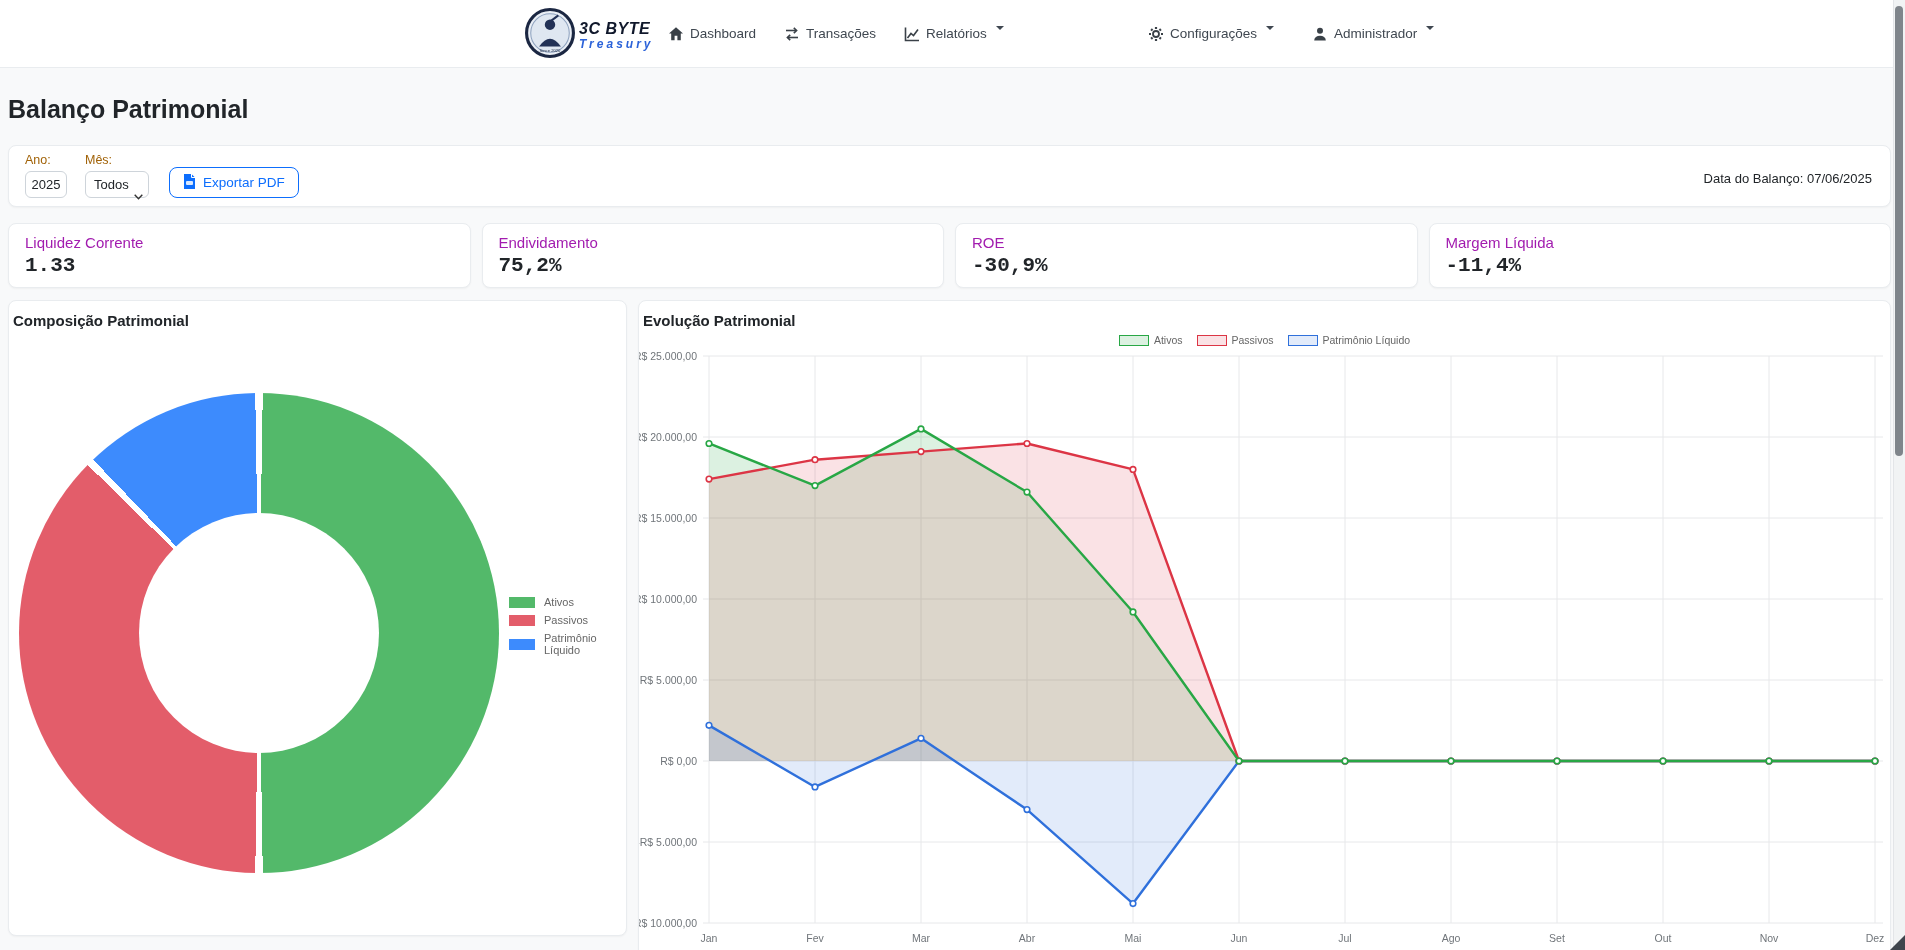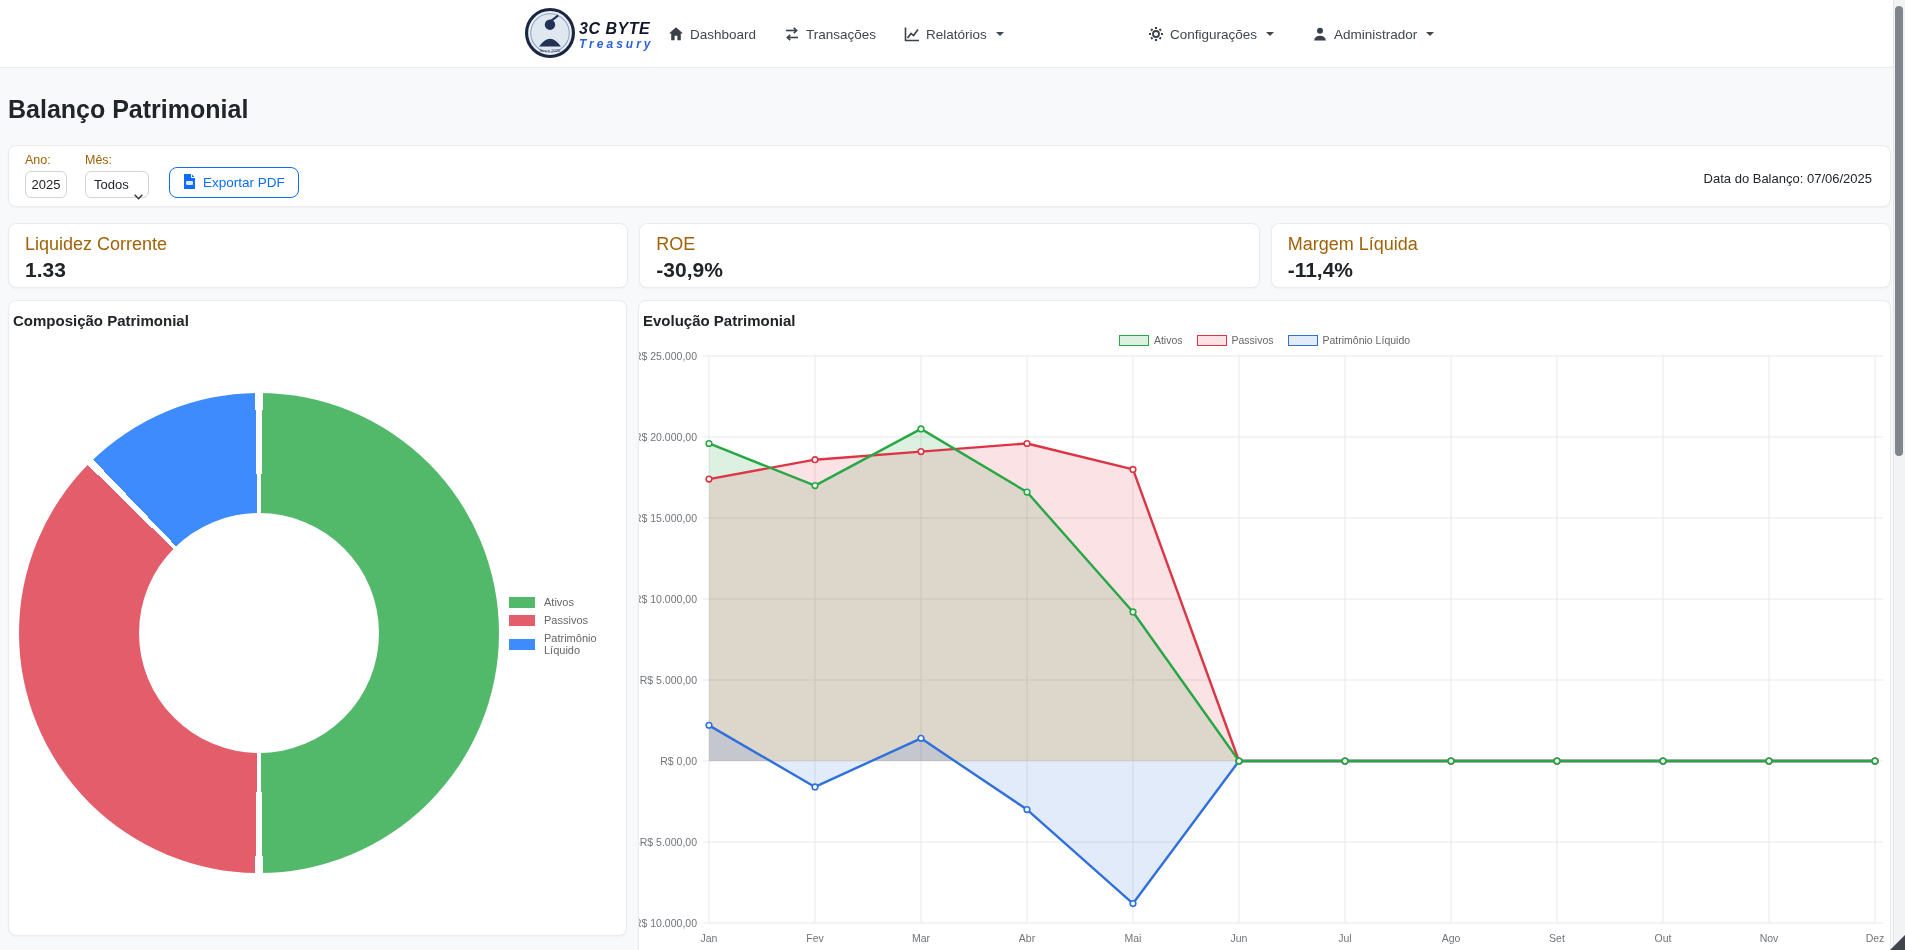--- a/index.html
+++ b/index.html
@@ -6,21 +6,21 @@
   html,body { width:1905px; height:950px; overflow:hidden; }
   body { position:relative; background:#f8f9fa; font-family:"Liberation Sans",sans-serif; color:#212529; }
 
   
   .navbar { position:absolute; left:0; top:0; width:1905px; height:68px; background:#fff; border-bottom:1px solid #e9ecef; z-index:5; }
   .brand { position:absolute; left:525px; top:8px; display:flex; align-items:center; gap:4px; cursor:pointer; }
   .brand-text .l1 { font-style:italic; font-weight:800; font-size:16px; color:#10182b; letter-spacing:.5px; }
   .brand-text .l2 { font-style:italic; font-weight:700; font-size:12px; color:#2c63d9; letter-spacing:3px; margin-top:-1px; }
   .nav-links { position:absolute; left:668px; top:0; height:68px; display:flex; align-items:center; gap:28px; }
   .nav-right { position:absolute; left:1148px; top:0; height:68px; display:flex; align-items:center; gap:38px; }
-  .nav-link { display:flex; align-items:center; gap:6px; font-size:13.5px; color:#3f4750; cursor:pointer; white-space:nowrap; }
+  .nav-link { display:flex; gap:6px; font-size:13.5px; color:#3f4750; cursor:pointer; white-space:nowrap; }
   .nav-link svg { display:block; }
   .caret { width:0; height:0; border-left:4px solid transparent; border-right:4px solid transparent; border-top:4.5px solid #3f4750; margin-left:3px; }
 
   
   .page-title { position:absolute; left:8px; top:95px; font-size:25px; font-weight:700; color:#212529; }
   .card { position:absolute; background:#fff; border:1px solid #e9ecef; border-radius:8px; box-shadow:0 1px 2px rgba(0,0,0,.04); }
 
   
   .filter-card { left:8px; top:145px; width:1883px; height:62px; }
   .fgroup { position:absolute; top:7px; }
@@ -29,22 +29,22 @@
   .year-input { width:42px; height:27px; border:1px solid #ced4da; border-radius:6px; text-align:center; font-size:13px; color:#212529; font-family:inherit; }
   .mes-wrap { position:relative; width:56px;margin-top:16px; }
   .mes-select { width:64px; height:27px; border:1px solid #ced4da; border-radius:6px; font-size:13px; color:#212529; padding:0 18px 0 8px; appearance:none; -webkit-appearance:none; background:#fff; font-family:inherit; }
   .mes-chevron { position:absolute; right:6px; top:11px; pointer-events:none; }
   .btn-export { position:absolute; left:160px; top:21px; height:31px; display:flex; align-items:center; gap:7px; padding:0 13px; background:#fff; border:1px solid #0d6efd; border-radius:8px; color:#0d6efd; font-size:13.5px; font-weight:500; cursor:pointer; font-family:inherit; }
   .balance-date { position:absolute; right:18px; top:25px; font-size:13px; color:#212529; }
 
   
   .kpi-row { position:absolute; left:8px; top:223px; width:1883px; display:flex; gap:11px; }
   .kpi { flex:1; background:#fff; border:1px solid #e9ecef; border-radius:8px; height:65px; padding:10px 16px; box-shadow:0 1px 2px rgba(0,0,0,.04); }
-  .kpi .lbl { font-size:18px; color:#a16207; }
-  .kpi .val { font-size:21px; font-weight:700; color:#212529; margin-top:3px; }
+  .kpi .lbl { font-size:15px; color:#a21caf; }
+  .kpi .val { font-size:21px; font-weight:700; color:#212529; margin-top:3px;font-family:Liberation Mono, monospace; }
 
   
   .donut-card { left:8px; top:300px; width:619px; height:636px; }
   .line-card  { left:638px; top:300px; width:1253px; height:680px; }
   .card-title { position:absolute; left:4px; top:11px; font-size:15px; font-weight:700; color:#212529; }
 
   .donut { position:absolute; left:10px; top:92px; width:480px; height:480px; border-radius:50%; }
   .donut::after { content:""; position:absolute; inset:120px; background:#fff; border-radius:50%; }
   .donut-legend { position:absolute; left:500px; top:295px; display:flex; flex-direction:column; gap:6px; }
   .dl-item { display:flex; align-items:center; gap:9px; font-size:11px; color:#666; cursor:pointer; }
@@ -176,20 +176,24 @@
     </span>
     <span>Exportar PDF</span>
   </button>
   <span class="balance-date">Data do Balanço: 07/06/2025</span>
 </div>
 
 <div class="kpi-row">
   <div class="kpi">
     <div class="lbl">Liquidez Corrente</div>
     <div class="val">1.33</div>
+  </div>
+  <div class="kpi">
+    <div class="lbl">Endividamento</div>
+    <div class="val">75,2%</div>
   </div>
   <div class="kpi">
     <div class="lbl">ROE</div>
     <div class="val">-30,9%</div>
   </div>
   <div class="kpi">
     <div class="lbl">Margem Líquida</div>
     <div class="val">-11,4%</div>
   </div>
 </div>

